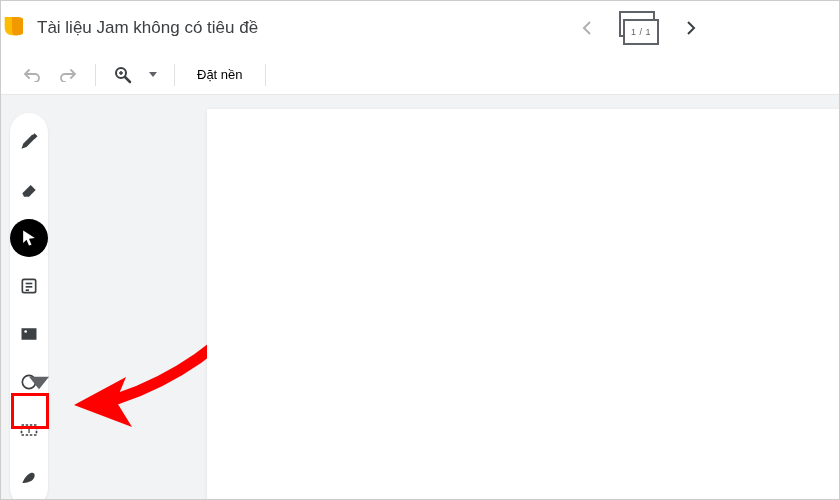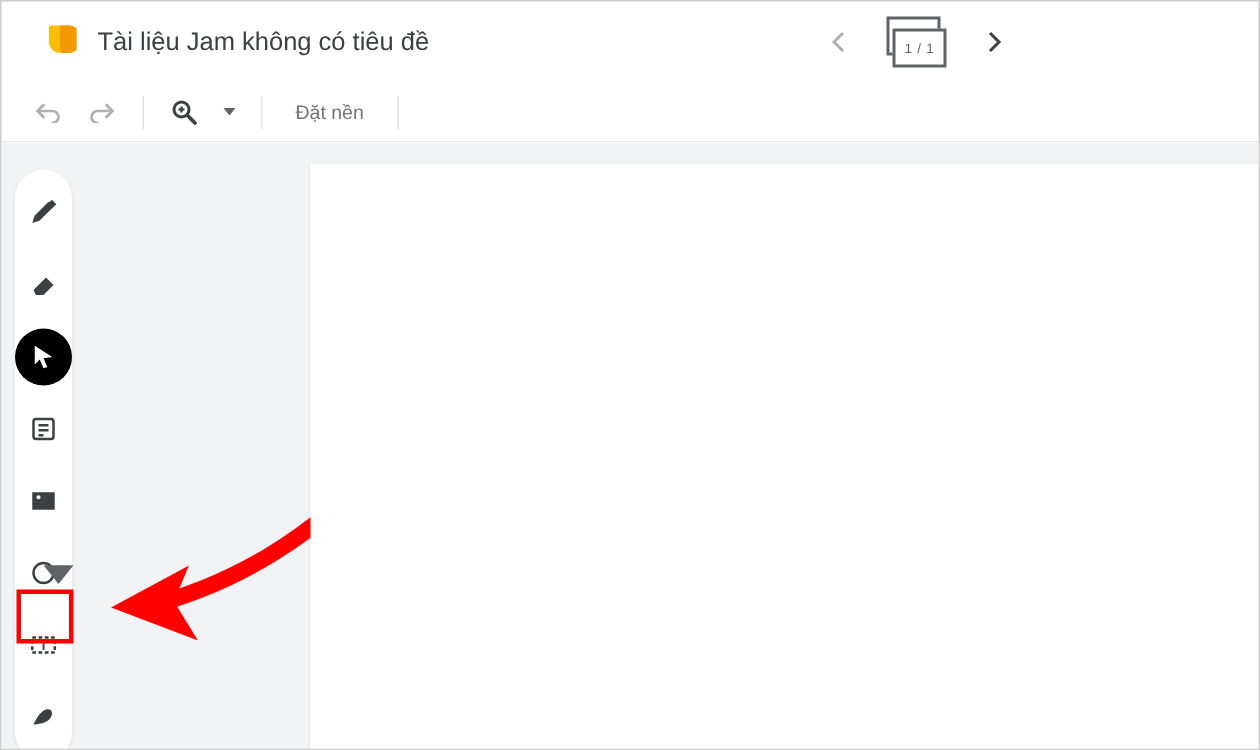--- a/index.html
+++ b/index.html
@@ -1,30 +1,30 @@
 <!DOCTYPE html>
 <html><head>
 <meta charset="utf-8">
 <style>
   * { box-sizing: border-box; margin: 0; padding: 0; }
   html, body { width: 840px; height: 500px; overflow: hidden; font-family: Arial, sans-serif; background: #fff; }
   .app { width: 840px; height: 500px; display: flex; flex-direction: column; border: 1px solid #ccc; }
-  .header { height: 54px; display: flex; align-items: center; padding: 0 28px; gap: 14px; }
+  .header { height: 54px; display: flex; align-items: center; padding: 0 0; gap: 14px; }
   .logo { width: 22px; height: 30px; position: relative; }
   .logo svg { width: 100%; height: 100%; }
   .title { font-size: 17px; color: #3c4043; flex: 0 0 auto; }
   .header-spacer { flex: 1; }
   .nav-btn { width: 28px; height: 28px; display: flex; align-items: center; justify-content: center; color: #5f6368; cursor: pointer; }
   .frame-ind { position: relative; width: 32px; height: 34px; margin: 0 8px; cursor: pointer; }
   .frame-back { position: absolute; top: 0; right: 0; width: 36px; height: 26px; border: 2px solid #5f6368; background: #fff; }
   .frame-front { position: absolute; bottom: 0; left: 0; width: 36px; height: 26px; border: 2px solid #5f6368; background: #fff; display: flex; align-items: center; justify-content: center; font-size: 9px; color: #5f6368; letter-spacing: 0.5px; }
   .toolbar { height: 40px; border-bottom: 1px solid #e8e8e8; display: flex; align-items: center; padding: 0 16px; gap: 6px; color: #5f6368; }
   .tb-btn { width: 30px; height: 30px; display: flex; align-items: center; justify-content: center; cursor: pointer; border-radius: 4px; }
   .tb-sep { width: 1px; height: 22px; background: #e0e0e0; margin: 0 6px; }
-  .tb-text { font-size: 13px; color: #737373; padding: 6px 10px; cursor: pointer; border-radius: 4px; }
+  .tb-text { font-size: 13px; color: #000000; padding: 6px 10px; cursor: pointer; border-radius: 4px; }
   .dropdown-arrow { color: #5f6368; }
   .workspace { flex: 1; display: flex; background: #f1f3f4; overflow: hidden; position: relative; }
   .sidebar { width: 56px; display: flex; flex-direction: column; align-items: center; padding: 18px 0; background: #f1f3f4; }
   .tool-pill { background: #fff; border-radius: 24px; padding: 10px 0; display: flex; flex-direction: column; align-items: center; gap: 10px; box-shadow: 0 1px 3px rgba(0,0,0,0.08); }
   .tool { width: 38px; height: 38px; display: flex; align-items: center; justify-content: center; cursor: pointer; border-radius: 50%; color: #3c4043; position: relative; }
   .tool.selected { background: #000; color: #fff; }
   .tool svg { width: 20px; height: 20px; }
   .highlight-box { position: absolute; border: 3px solid #ff0000; pointer-events: none; }
   .canvas-wrap { flex: 1; padding: 14px 0 0 10px; overflow: hidden; position: relative; }
   .canvas { width: 1000px; height: 600px; background: #fff; box-shadow: 0 1px 4px rgba(0,0,0,0.08); }

